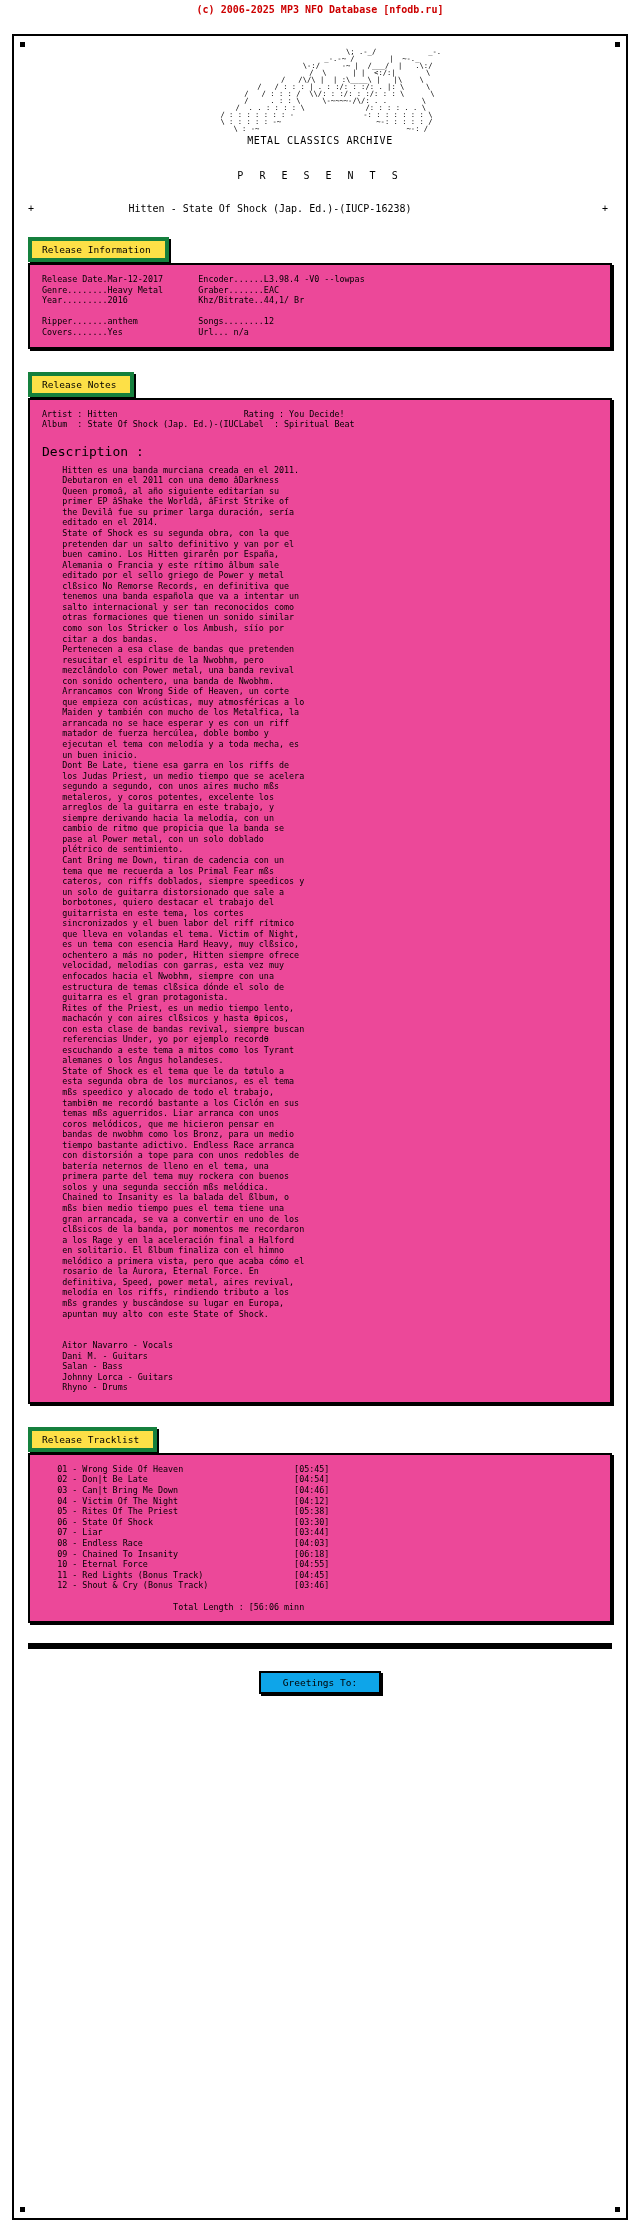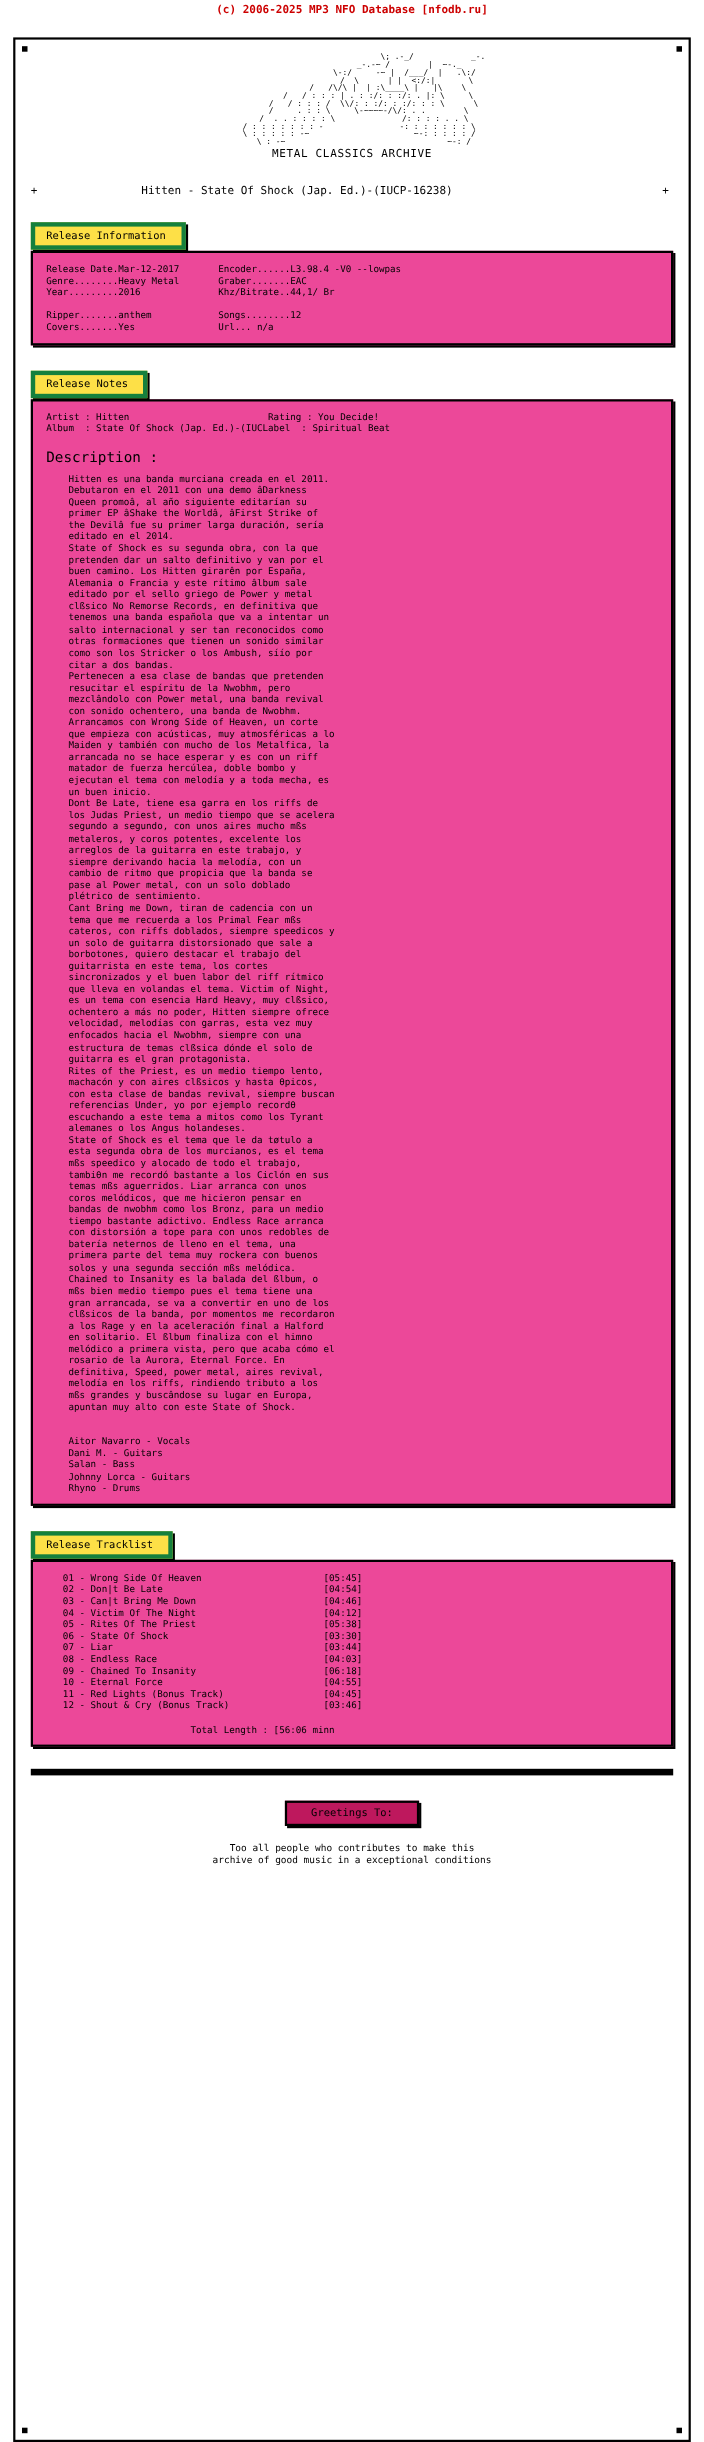--- a/index.html
+++ b/index.html
@@ -101,21 +101,21 @@
   .bigrule{
     height:6px;background:#000;margin:20px 14px 0 14px;
   }
   .greet-wrap{margin-top:22px;text-align:center;}
   .greet-box{
     display:inline-block;
     border:2px solid #000;
     box-shadow:2px 2px 0 0 #000;
     padding:4px 22px;
     font-size:9.5px;
-    background:#be185d;
+    background:#0ea5e9;
   }
   .greet-text{
     text-align:center;
     font-size:8.6px;
     line-height:11px;
     margin-top:16px;
     white-space:pre;
   }
   .spacer{height:30px;}
 </style>
@@ -136,20 +136,21 @@
                        /  \      | |  &lt;:/:|       \
                /   /\/\ |  | :\____\ |   |\    \
            /   / : : : | . : :/: : :/: . |: \     \
          /   / : : : /  \\/: : :/: : :/: : : \      \
        /     . : : \     \-~~~~-/\/: . .        \
      /  . . : : : : \              /: : : : . . \
    / : : : : : : : -                -: : : : : : : \
    \ : : : : : -~                      ~-: : : : : /
      \ : -~                                  ~-: /</pre>
   <div class="archive-name">METAL CLASSICS ARCHIVE</div>
+  <div class="presents">P R E S E N T S</div>
 
   <div class="titlerow">
     <span class="plus">+</span>
     <span class="rel-title">Hitten - State Of Shock (Jap. Ed.)-(IUCP-16238)</span>
     <span class="plus">+</span>
   </div>
 
   <div class="section">
     <div class="sec-head">Release Information</div>
     <div class="sec-body">
@@ -276,18 +277,16 @@
    12 - Shout &amp; Cry (Bonus Track)                 [03:46]
 
                           Total Length : [56:06 minn</pre>
     </div>
   </div>
 
   <div class="bigrule"></div>
 
   <div class="greet-wrap">
     <div class="greet-box">Greetings To:</div>
-    <pre class="greet-text">Too all people who contributes to make this
-archive of good music in a exceptional conditions</pre>
   </div>
 
   <div class="spacer"></div>
 </div>
 
 </body></html>

